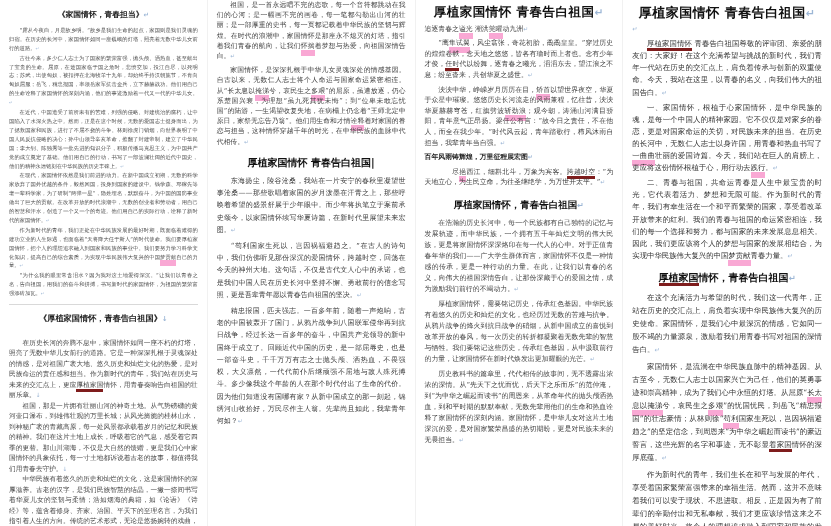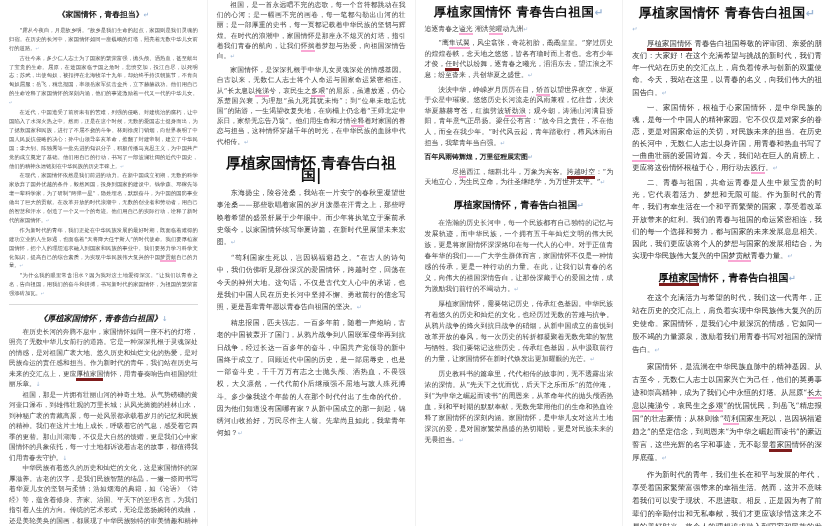--- a/index.html
+++ b/index.html
@@ -7,36 +7,36 @@
        font-family:"DejaVu Serif","Liberation Serif",serif;color:#3f3f3f;}
   .grid{display:flex;width:774px;height:526px;}
   .col{flex:0 0 207.75px;box-sizing:border-box;padding:0 9px;overflow:hidden;
        border-right:1px solid #f1f1f1;background:#fff;}
   .col:last-child{border-right:none;}
   .ttl{margin:0;text-align:center;font-weight:bold;color:#222;}
   .para{margin:0;text-indent:2em;text-align:justify;}
   .noindent,.subhead,.empty{text-indent:0;}
   .subhead{font-weight:bold;color:#222;text-align:left;}
   .indent2{text-indent:4em;}
-  .u-red{border-bottom:2px solid #f9a8d4;}
+  .u-red{border-bottom:6px solid #f9a8d4;}
   .u-blue{border-bottom:3px solid #7f1d1d;}
   .mk{color:#9db7d6;font-size:0.85em;font-family:"DejaVu Sans",sans-serif;}
   .mk-cursor{color:#111;font-family:"DejaVu Sans",sans-serif;font-size:1em;}
   
   .c1a{font-size:5.3px;line-height:8.9px;color:#4c4c4c;}
   .t-c1a{font-size:7.8px;margin:11px 0 6px;}
   .c1b{font-size:6.7px;line-height:10.5px;color:#464646;}
-  .t-c1b{font-size:8.2px;margin:7px 0 2px;font-style:italic;}
+  .t-c1b{font-size:8.2px;margin:7px 0 13px;}
   .col-1 .doc-2{border-top:1px solid #d9d9d9;margin-top:5px;padding-top:1px;}
   
   .c2a{font-size:6.8px;line-height:10.2px;}
   .t-c2a{font-size:7.8px;margin:12px 0 8px;}
   .c2a .para{margin-bottom:4px;}
   .c2b{font-size:7px;line-height:12.2px;color:#3a3a3a;}
-  .t-c2b{font-family:"DejaVu Sans","Liberation Sans",sans-serif;font-size:15px;margin:10px 0 6px;color:#111;}
+  .t-c2b{font-family:"DejaVu Sans","Liberation Sans",sans-serif;font-size:10px;margin:10px 0 6px;color:#111;}
   .c2b .para{margin-bottom:4px;}
   
   .c3a{font-size:6.9px;line-height:10.6px;}
   .t-c3a{font-family:"DejaVu Sans","Liberation Sans",sans-serif;font-size:12.5px;margin:7px 0 5px;color:#111;letter-spacing:0.5px;}
   .c3a .para{margin-bottom:4px;}
   .c3b{font-size:6.9px;line-height:11px;}
   .t-c3b{font-family:"DejaVu Sans","Liberation Sans",sans-serif;font-size:9.5px;margin:11px 0 7px;color:#111;}
   .c3b .para{margin-bottom:4px;}
   
   .c4a{font-size:7.4px;line-height:12.1px;color:#333;}

